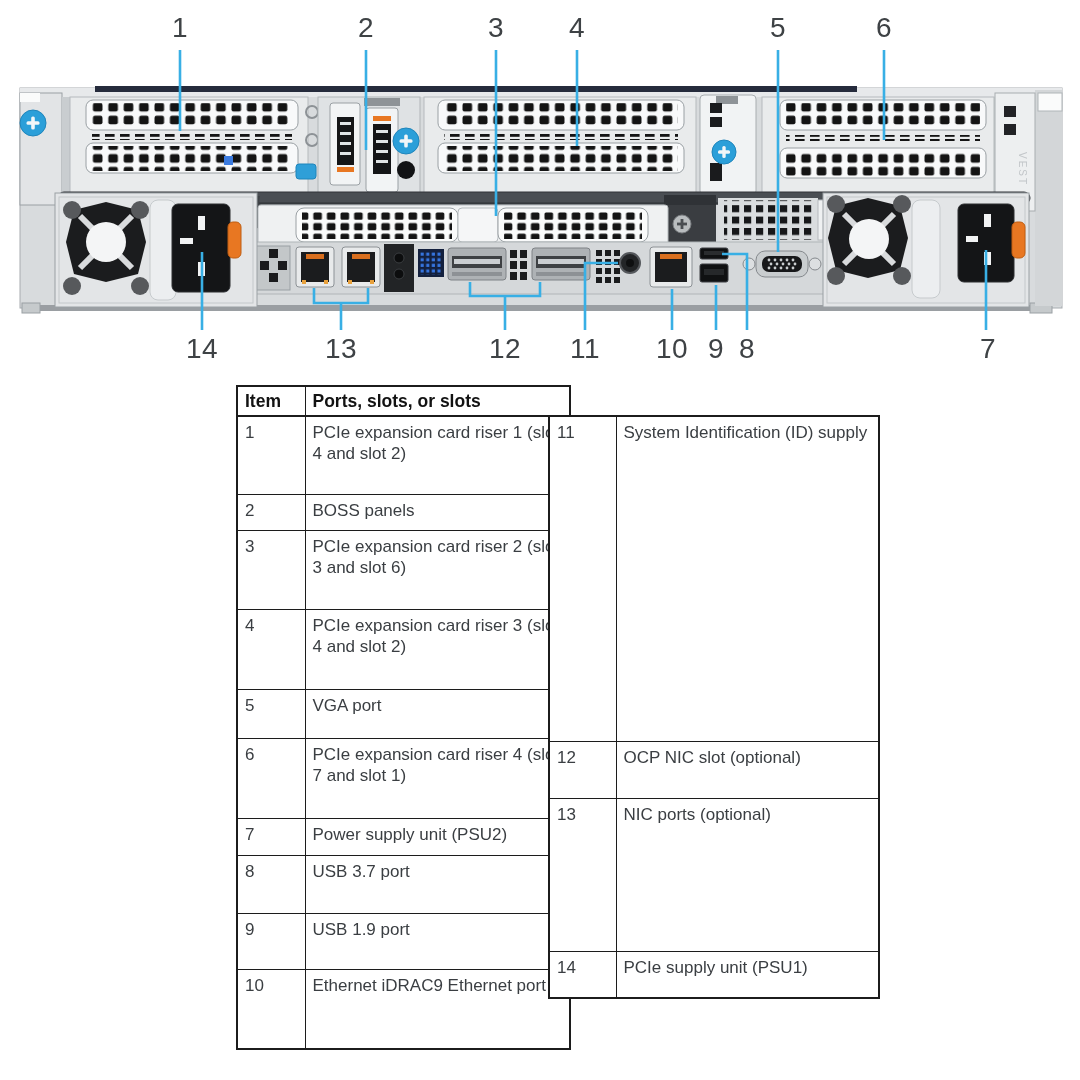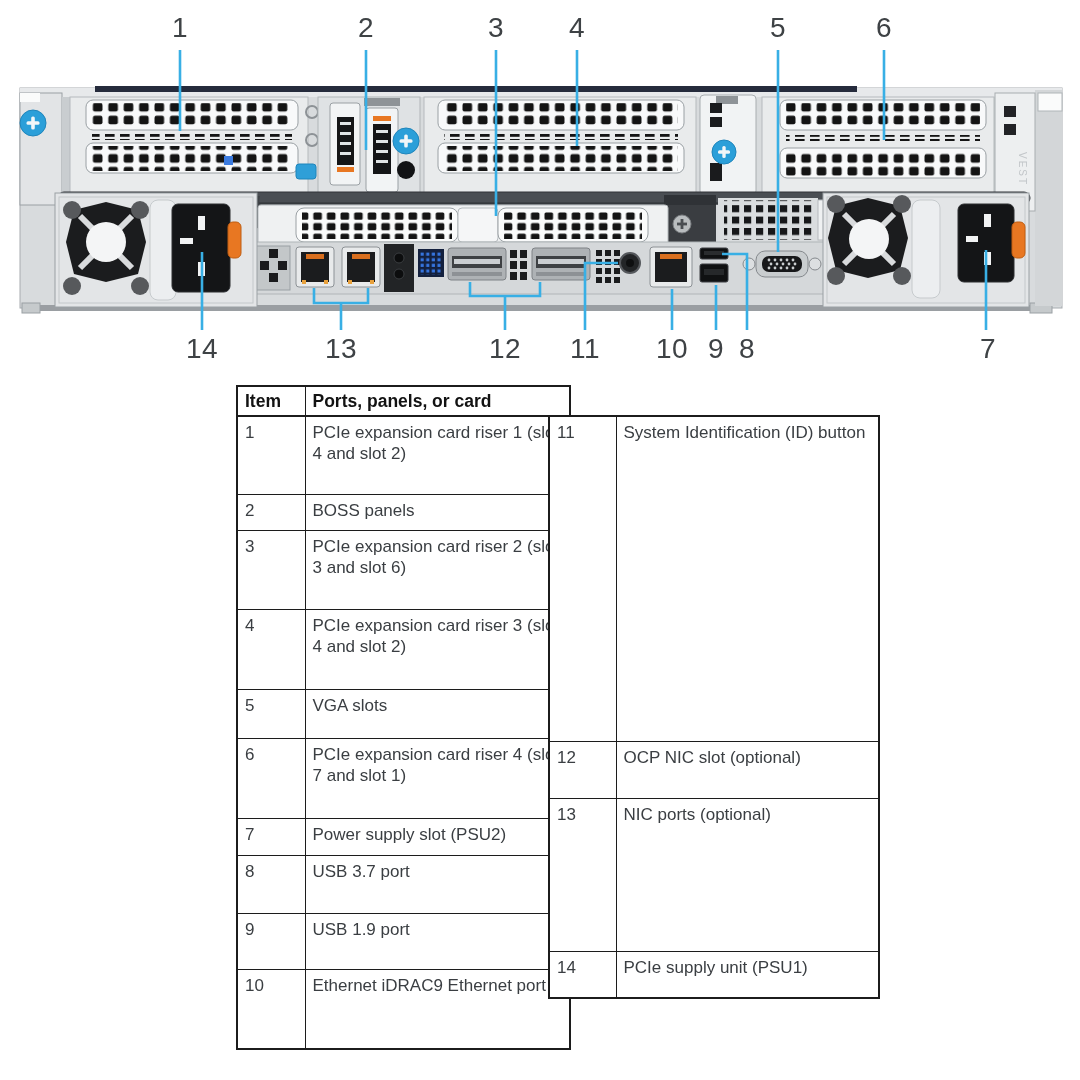--- a/index.html
+++ b/index.html
@@ -366,49 +366,49 @@
   <span class="callout" style="left:988px;top:335px">7</span>
 
   <table class="spec" id="tableLeft">
     <colgroup>
         <col class="colItemL">
         <col>
       </colgroup>
     <tbody>
         <tr style="height:30px">
       <th>Item</th>
-      <th>Ports, panels, or card</th>
+      <th>Ports, slots, or slots</th>
     </tr>
     <tr style="height:78px">
       <td>1</td>
       <td>PCIe expansion card riser 1 (slot 4 and slot 2)</td>
     </tr>
     <tr style="height:36px">
       <td>2</td>
       <td>BOSS panels</td>
     </tr>
     <tr style="height:79px">
       <td>3</td>
       <td>PCIe expansion card riser 2 (slot 3 and slot 6)</td>
     </tr>
     <tr style="height:80px">
       <td>4</td>
       <td>PCIe expansion card riser 3 (slot 4 and slot 2)</td>
     </tr>
     <tr style="height:49px">
       <td>5</td>
-      <td>VGA slots</td>
+      <td>VGA port</td>
     </tr>
     <tr style="height:80px">
       <td>6</td>
       <td>PCIe expansion card riser 4 (slot 7 and slot 1)</td>
     </tr>
     <tr style="height:37px">
       <td>7</td>
-      <td>Power supply slot (PSU2)</td>
+      <td>Power supply unit (PSU2)</td>
     </tr>
     <tr style="height:58px">
       <td>8</td>
       <td>USB 3.7 port</td>
     </tr>
     <tr style="height:56px">
       <td>9</td>
       <td>USB 1.9 port</td>
     </tr>
     <tr style="height:80px">
@@ -419,21 +419,21 @@
     </table>
 
   <table class="spec" id="tableRight">
     <colgroup>
         <col class="colItemR">
         <col>
       </colgroup>
     <tbody>
         <tr style="height:325px">
       <td>11</td>
-      <td>System Identification (ID) button</td>
+      <td>System Identification (ID) supply</td>
     </tr>
     <tr style="height:57px">
       <td>12</td>
       <td>OCP NIC slot (optional)</td>
     </tr>
     <tr style="height:153px">
       <td>13</td>
       <td>NIC ports (optional)</td>
     </tr>
     <tr style="height:47px">

